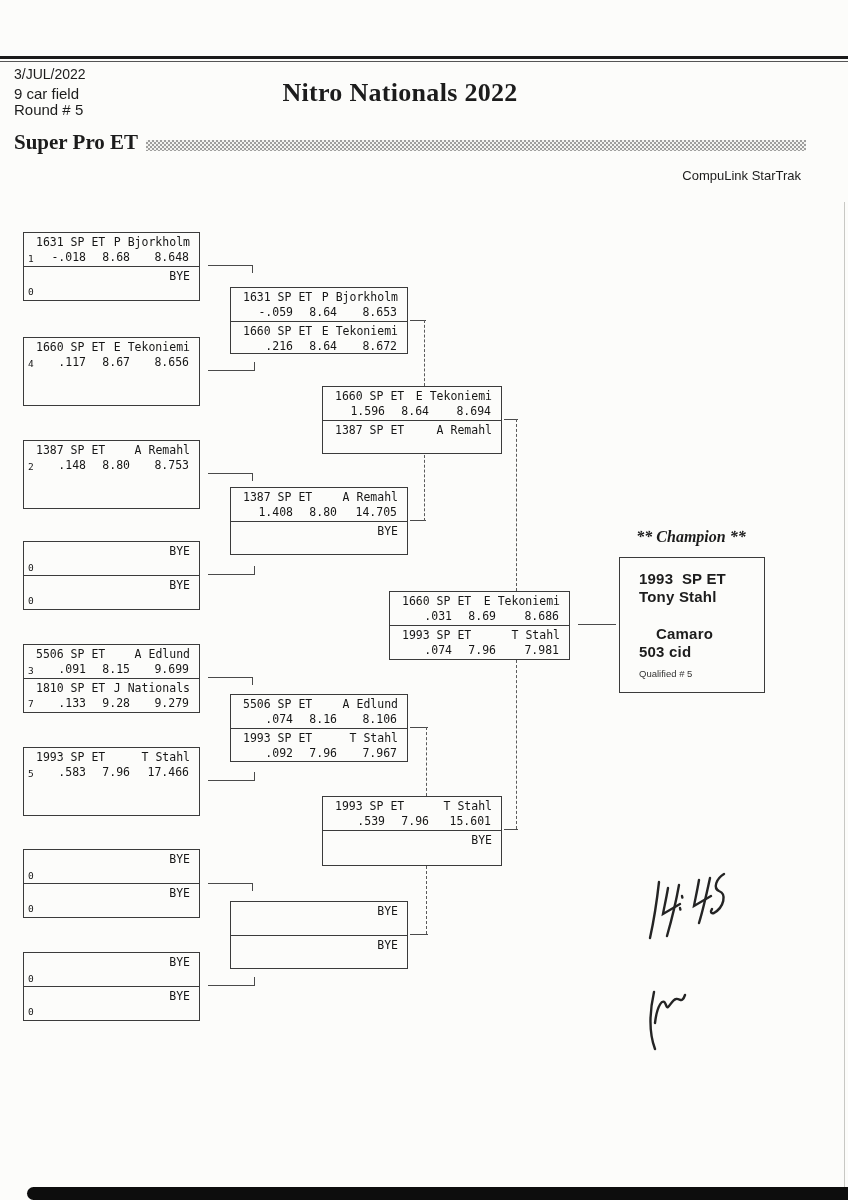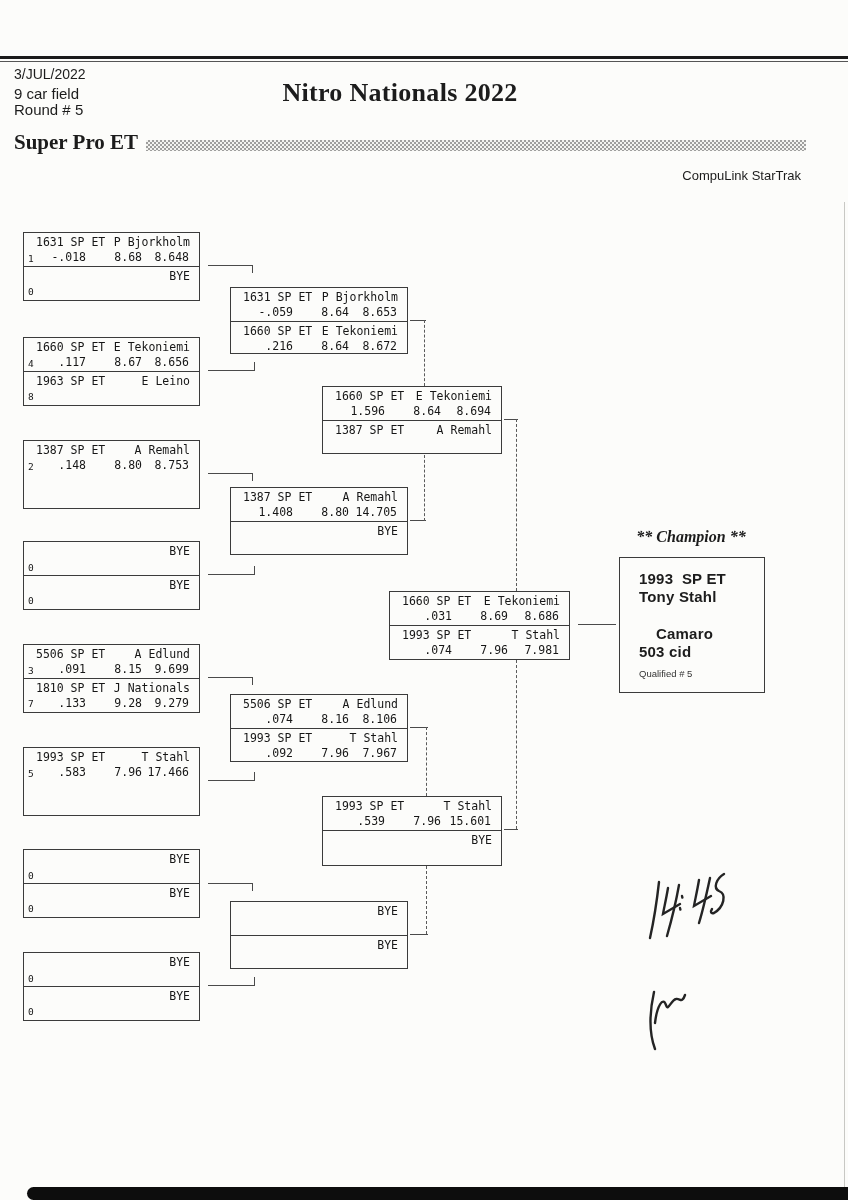--- a/index.html
+++ b/index.html
@@ -21,21 +21,21 @@
   .timing{position:absolute;right:47px;top:156px;font-size:13px;margin-top:12px;}
 
   
   .box{position:absolute;box-sizing:border-box;border:1.6px solid #3b3b3b;background:transparent;
        font-family:"DejaVu Sans Mono","Liberation Mono",monospace;font-size:11.5px;color:#161616;}
   .cell{position:relative;height:33px;box-sizing:border-box;}
   .cell.bottom{border-top:1.6px solid #3b3b3b;}
   .rowA{display:flex;justify-content:space-between;padding:2px 9px 0 12px;line-height:15px;white-space:pre;}
   .rowB{display:flex;padding:0 10px 0 0;line-height:15px;}
   .rowB .rt{width:62px;text-align:right;white-space:pre;}
-  .rowB .dial{width:44px;text-align:right;padding-left:12px;}
+  .rowB .dial{width:44px;text-align:right;}
   .rowB .et{flex:1;text-align:right;}
   .seed{position:absolute;left:4px;bottom:2px;font-size:9.5px;line-height:10px;}
 
   
   .hline{position:absolute;height:0;border-top:1.6px solid #4a4a4a;}
   .vline{position:absolute;width:0;border-left:1.6px solid #4a4a4a;}
   .vdash{position:absolute;width:0;border-left:1.6px dashed #5a5a5a;}
 
   
   .champ-label{position:absolute;left:615px;top:528px;width:152px;text-align:center;
@@ -91,29 +91,20 @@
 
   <div class="box" style="left:23px;top:337px;width:177px;height:69px">
     <div class="cell">
       <div class="rowA"><span>1660 SP ET</span><span>E Tekoniemi</span></div>
       <div class="rowB">
           <span class="rt">.117</span>
           <span class="dial">8.67</span>
           <span class="et">8.656</span>
         </div>
       <span class="seed">4</span>
-    </div>
-    <div class="cell bottom">
-      <div class="rowA"><span>1963 SP ET</span><span>E Leino</span></div>
-      <div class="rowB">
-          <span class="rt"></span>
-          <span class="dial"></span>
-          <span class="et"></span>
-        </div>
-      <span class="seed">8</span>
     </div>
   </div>
 
   <div class="box" style="left:23px;top:440px;width:177px;height:69px">
     <div class="cell">
       <div class="rowA"><span>1387 SP ET</span><span>A Remahl</span></div>
       <div class="rowB">
           <span class="rt">.148</span>
           <span class="dial">8.80</span>
           <span class="et">8.753</span>

